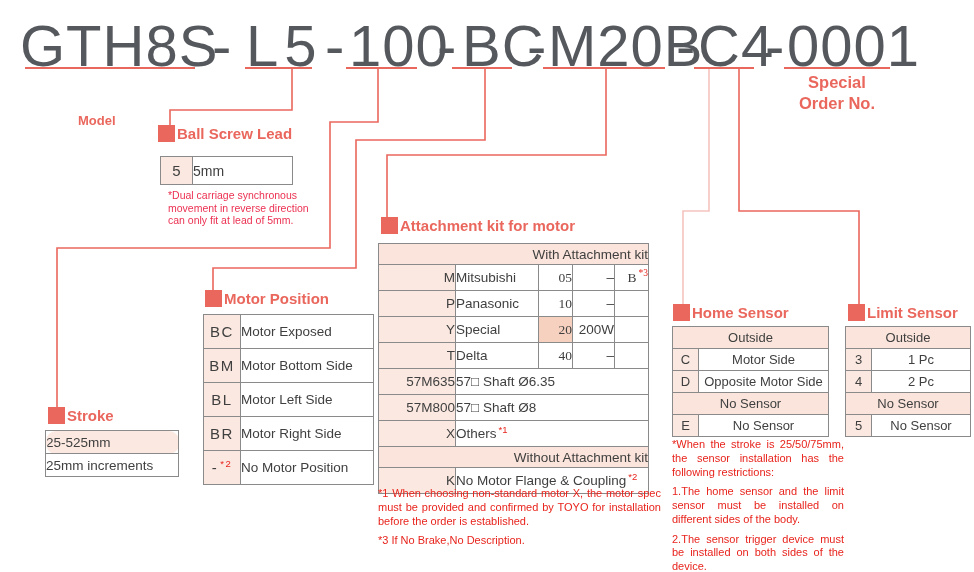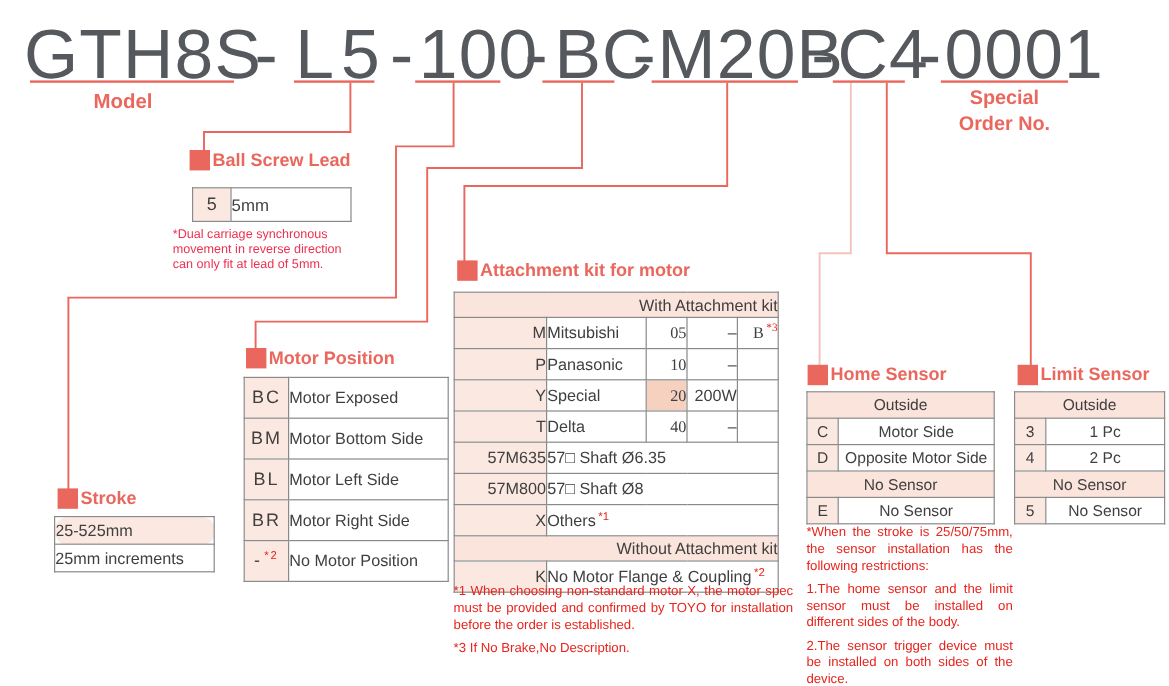--- a/index.html
+++ b/index.html
@@ -15,21 +15,21 @@
   .title .sp{letter-spacing:6px;}
   .uline{position:absolute;top:67px;height:2px;background:var(--accent);}
   
   svg.connectors{position:absolute;left:0;top:0;}
   .conn{fill:none;stroke:var(--accent);stroke-width:1.6;}
   .conn.light{stroke:var(--accent-light);}
   
   .sechead{position:absolute;display:flex;align-items:center;gap:2px;}
   .sq{width:17px;height:17px;background:var(--accent);flex:0 0 auto;}
   .sechead .t{color:var(--accent);font-weight:bold;font-size:15px;white-space:nowrap;}
-  .biglabel{position:absolute;color:var(--accent);font-weight:bold;font-size:17px;white-space:nowrap;}
+  .biglabel{position:absolute;color:var(--accent);font-weight:bold;font-size:13px;white-space:nowrap;margin-top:38px;}
   .special{position:absolute;left:779px;top:72px;width:116px;text-align:center;color:var(--accent);
            font-weight:bold;font-size:16.5px;line-height:1.3;}
   .special div{white-space:nowrap;}
   
   table.tbl{position:absolute;border-collapse:collapse;table-layout:fixed;color:#3f3f3f;}
   table.tbl td{border:1px solid var(--border-gray);padding:0;overflow:hidden;}
   td.code{background:var(--pink-cell);text-align:center;}
   td.hdr{background:var(--pink-header);text-align:center;}
   td.desc{padding-left:7px;}
   sup.s{color:var(--note-red);font-size:9.5px;vertical-align:super;line-height:0;margin-left:2px;}
@@ -104,21 +104,21 @@
         <col style="width:32px">
         <col style="width:100px">
       </colgroup>
     <tbody>
         <tr>
       <td class="code">5</td>
       <td class="desc">5mm</td>
     </tr>
   </tbody>
     </table>
-  <div class="note-crimson" style="left:144px;top:189px;width:158px">*Dual carriage synchronous movement in reverse direction can only fit at lead of 5mm.</div>
+  <div class="note-crimson" style="left:168px;top:189px;width:158px">*Dual carriage synchronous movement in reverse direction can only fit at lead of 5mm.</div>
 
   <div class="sechead" style="left:48px;top:407px">
     <div class="sq"></div>
     <div class="t">Stroke</div>
   </div>
   <table class="tbl stroke" style="left:45px;top:430px;width:133px">
     <colgroup>
         <col style="width:133px">
       </colgroup>
     <tbody>

